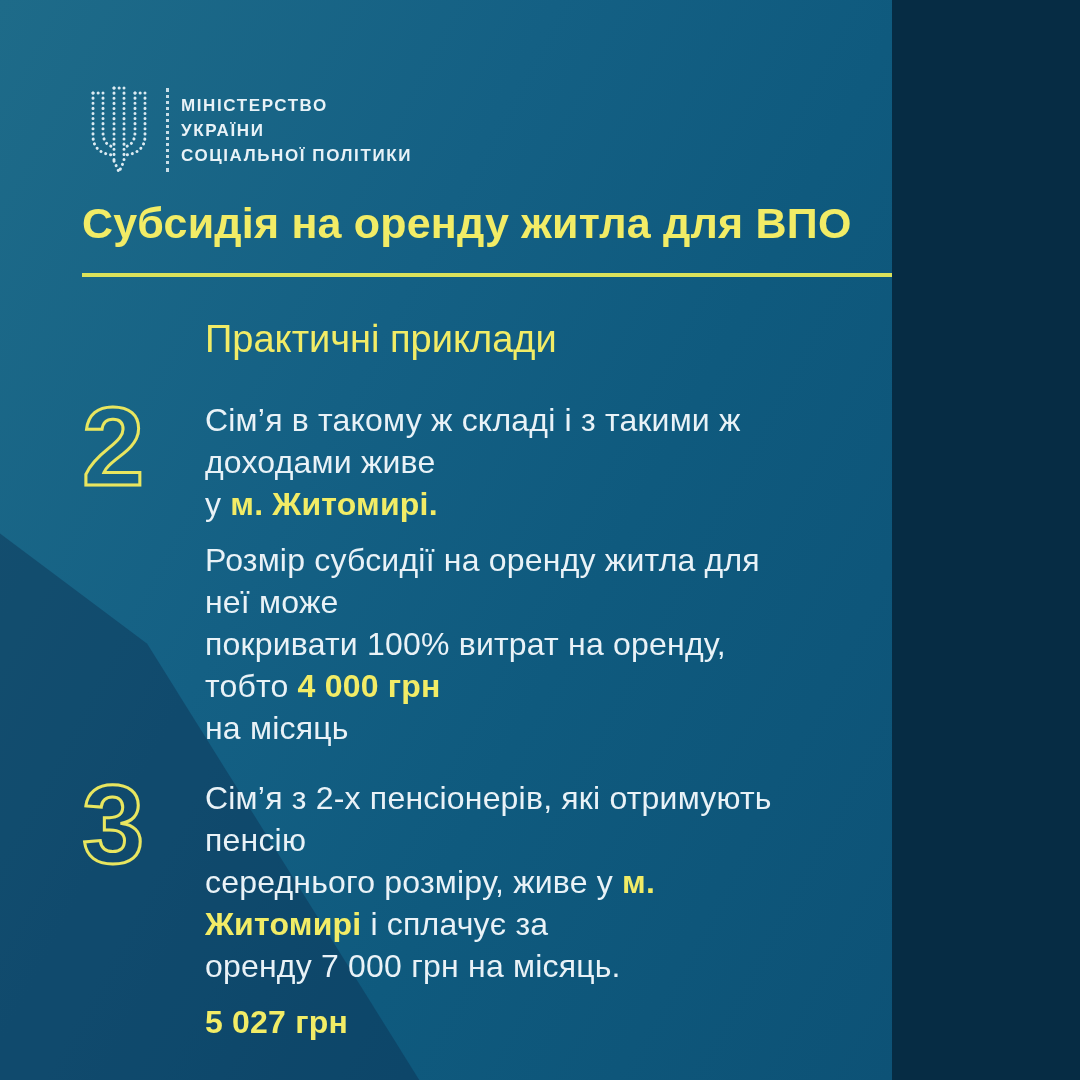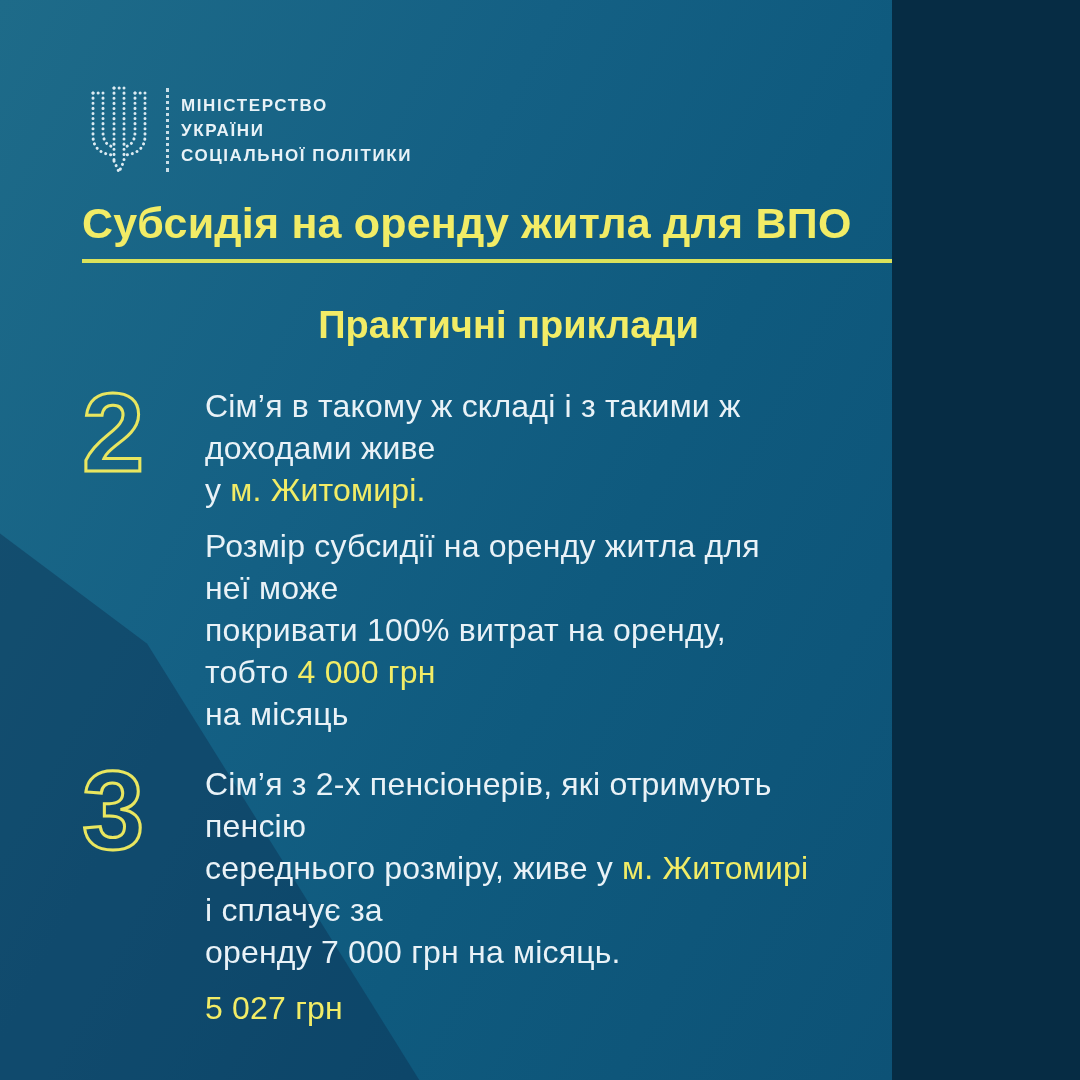--- a/index.html
+++ b/index.html
@@ -26,52 +26,52 @@
   .trident{width:74px;height:92px;flex:0 0 auto;}
   .logo-divider{
     height:84px;width:0;
     border-left:3px dotted rgba(230,242,248,0.85);
     margin:0 12px 0 10px;
   }
   .brand-text{color:#e8f2f7;font-weight:bold;font-size:17px;line-height:25px;letter-spacing:1.6px;}
 
   
   .title{
-    margin:0 0 13px 0;
+    margin:0 0 27px 0;
     color:#f2ec66;
     font-size:43px;line-height:46px;font-weight:bold;
     letter-spacing:0.2px;white-space:nowrap;
   }
   .rule{height:4px;width:918px;background:#dbe25b;border:none;margin:0 0 42px 0;}
   .section-heading{
     margin:0 0 40px 0;
     padding-left:123px;
     color:#f2ec66;
-    font-size:38px;line-height:40px;font-weight:bold;text-align:center;
+    font-size:38px;line-height:40px;font-weight:normal;
   }
 
   
   .example{display:flex;align-items:flex-start;margin-bottom:14px;}
   .example-number{
     flex:0 0 123px;
     font-size:112px;line-height:92px;font-weight:bold;
     color:transparent;
     -webkit-text-stroke:3px #e9e65f;
     margin-top:2px;
     letter-spacing:0;
   }
   .paras{flex:1 1 auto;}
   .para{
     margin:0 0 14px 0;
     color:#e9f2f7;
     font-size:32px;line-height:42px;
     white-space:pre-wrap;
     letter-spacing:0.2px;
   }
-  .para .hl{color:#f2ec66;font-weight:normal;}
+  .para .hl{color:#f2ec66;font-weight:bold;}
 </style>
 </head>
 <body>
 
 <div class="canvas">
   <div class="wedge"></div>
 
   <div class="content">
 
     <div class="brand">

